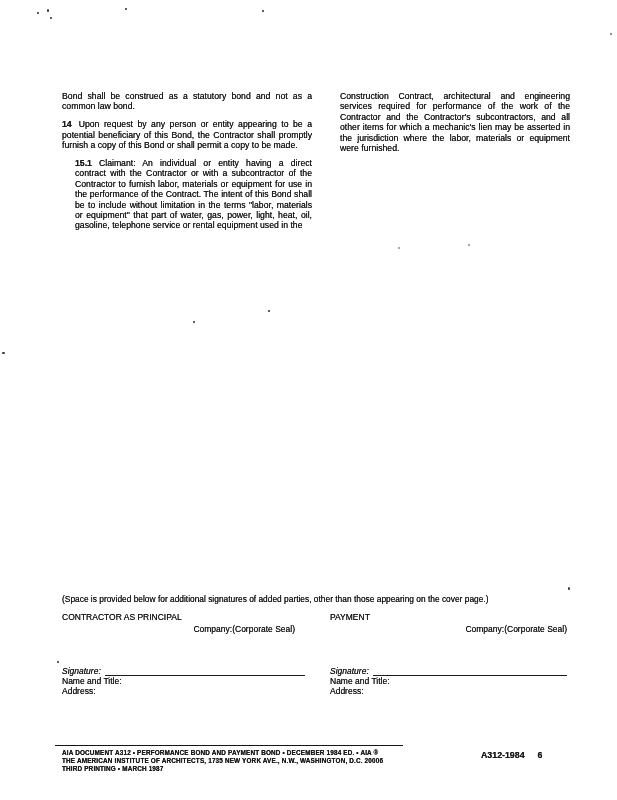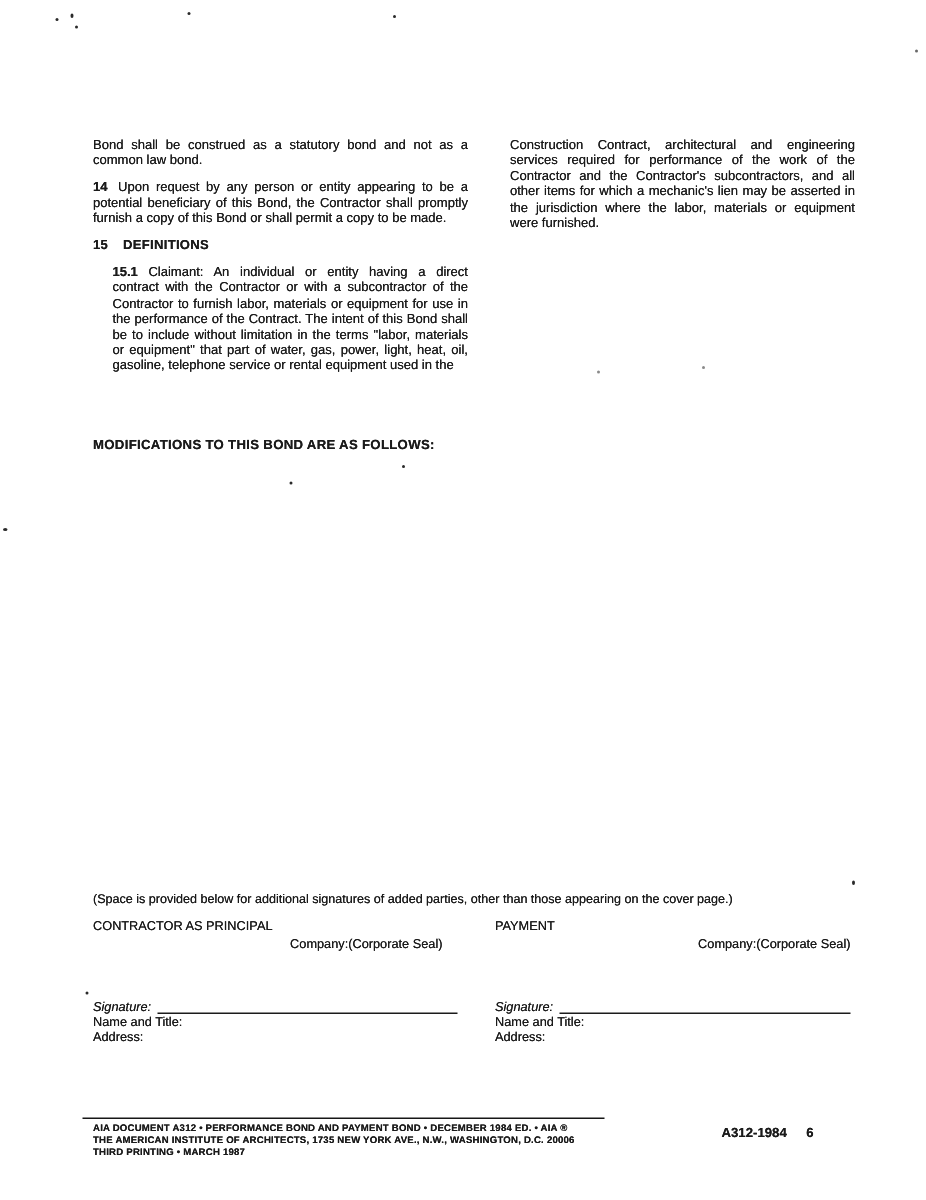--- a/index.html
+++ b/index.html
@@ -72,30 +72,28 @@
 </style>
 </head>
 <body>
 
 <div class="page">
 
   <div class="cols">
     <div class="col col-left">
       <p>Bond shall be construed as a statutory bond and not as a common law bond.</p>
       <p><span class="num">14</span><span>Upon request by any person or entity appearing to be a potential beneficiary of this Bond, the Contractor shall promptly furnish a copy of this Bond or shall permit a copy to be made.</span></p>
-      <p class="sect-heading"><span class="num">15</span><span>DEFINITIONS</span></p>
       <p class="sub-indent"><span class="num">15.1</span><span>Claimant: An individual or entity having a direct contract with the Contractor or with a subcontractor of the Contractor to furnish labor, materials or equipment for use in the performance of the Contract. The intent of this Bond shall be to include without limitation in the terms "labor, materials or equipment" that part of water, gas, power, light, heat, oil, gasoline, telephone service or rental equipment used in the</span></p>
     </div>
 
     <div class="col col-right">
       <p>Construction Contract, architectural and engineering services required for performance of the work of the Contractor and the Contractor's subcontractors, and all other items for which a mechanic's lien may be asserted in the jurisdiction where the labor, materials or equipment were furnished.</p>
     </div>
   </div>
 
-  <div class="modifications">MODIFICATIONS TO THIS BOND ARE AS FOLLOWS:</div>
 
   <div class="sig-note">(Space is provided below for additional signatures of added parties, other than those appearing on the cover page.)</div>
 
   <div class="sig-heads">
     <div class="sig-col-l">
       <div>CONTRACTOR AS PRINCIPAL</div>
       <div class="company-row">
         <span>Company:</span>
         <span>(Corporate Seal)</span>
       </div>

